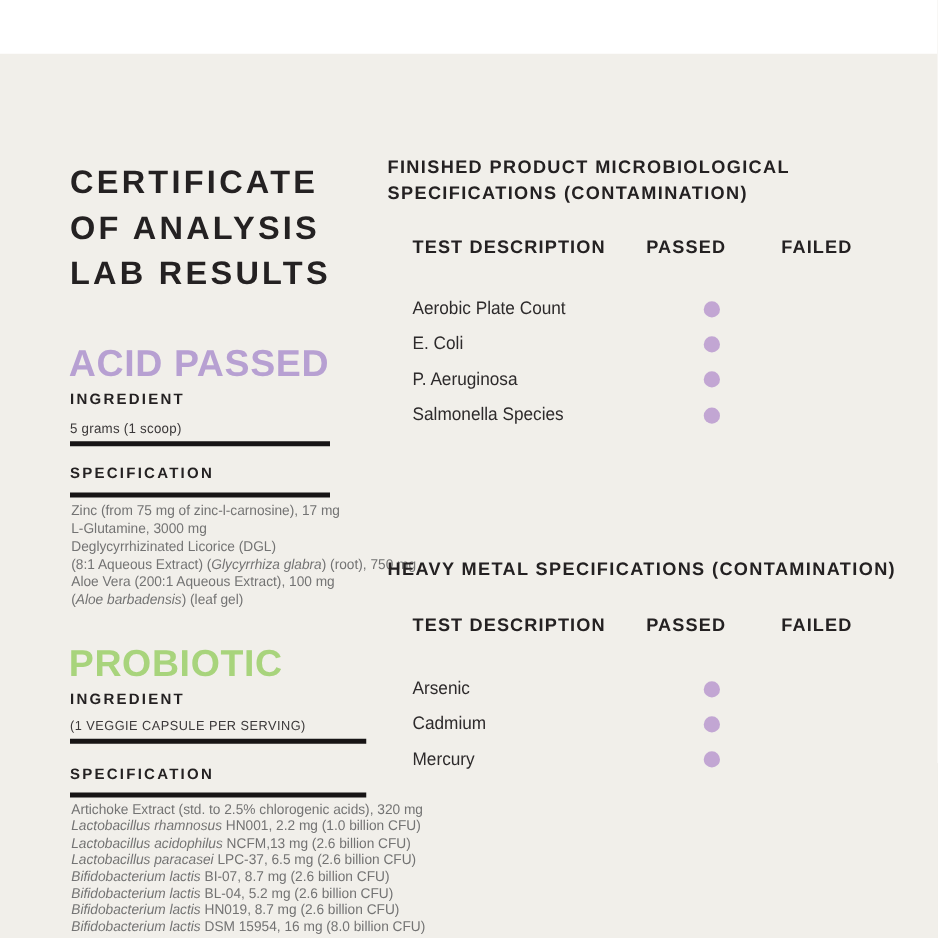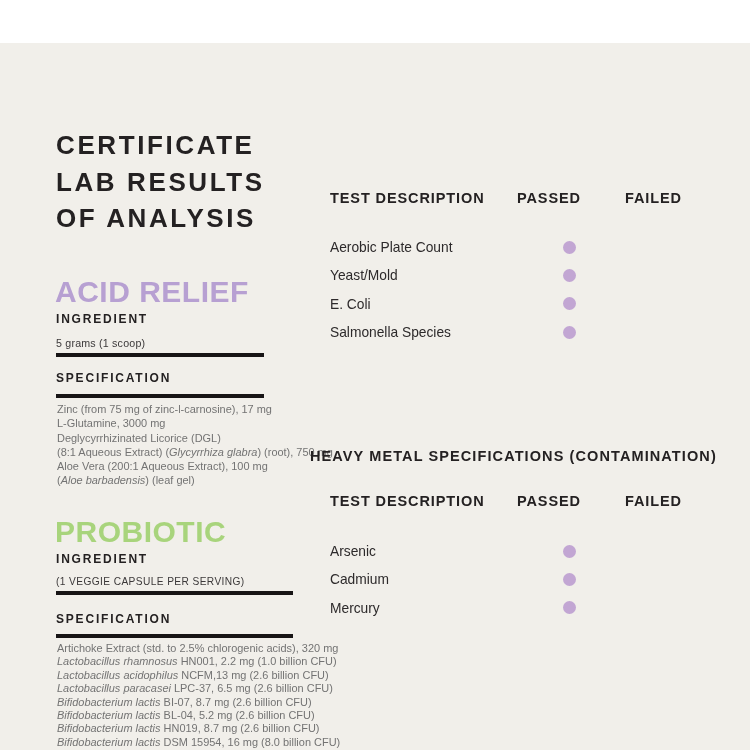--- a/index.html
+++ b/index.html
@@ -84,25 +84,25 @@
     margin-left: 22px;
   }
 </style>
 </head>
 <body>
 
 <div id="canvas" style="background: rgb(241, 239, 234);">
 
   <div class="abs doc-title">
     <div>CERTIFICATE</div>
+    <div>OF ANALYSIS</div>
     <div>LAB RESULTS</div>
-    <div>OF ANALYSIS</div>
   </div>
 
-  <div class="abs section-name" style="top: 233px; color: rgb(183, 160, 210);">ACID RELIEF</div>
+  <div class="abs section-name" style="top: 233px; color: rgb(183, 160, 210);">ACID PASSED</div>
   <div class="abs sub-label" style="top:269px">INGREDIENT</div>
   <div class="abs serving" style="top:294px">5 grams (1 scoop)</div>
   <div class="abs rule" style="top:310px;width:208px"></div>
   <div class="abs sub-label" style="top:328px">SPECIFICATION</div>
   <div class="abs rule" style="top:351px;width:208px"></div>
   <div class="abs spec-list s1" style="top:359px">
       <div class="spec-line"><span>Zinc (from 75 mg of zinc-l-carnosine), 17 mg</span></div>
       <div class="spec-line"><span>L-Glutamine, 3000 mg</span></div>
       <div class="spec-line"><span>Deglycyrrhizinated Licorice (DGL)</span></div>
       <div class="spec-line"><span>(8:1 Aqueous Extract) (</span><span class="it">Glycyrrhiza glabra</span><span>) (root), 750 mg</span></div>
@@ -120,42 +120,43 @@
       <div class="spec-line"><span>Artichoke Extract (std. to 2.5% chlorogenic acids), 320 mg</span></div>
       <div class="spec-line"><span class="it">Lactobacillus rhamnosus</span><span> HN001, 2.2 mg (1.0 billion CFU)</span></div>
       <div class="spec-line"><span class="it">Lactobacillus acidophilus</span><span> NCFM,13 mg (2.6 billion CFU)</span></div>
       <div class="spec-line"><span class="it">Lactobacillus paracasei</span><span> LPC-37, 6.5 mg (2.6 billion CFU)</span></div>
       <div class="spec-line"><span class="it">Bifidobacterium lactis</span><span> BI-07, 8.7 mg (2.6 billion CFU)</span></div>
       <div class="spec-line"><span class="it">Bifidobacterium lactis</span><span> BL-04, 5.2 mg (2.6 billion CFU)</span></div>
       <div class="spec-line"><span class="it">Bifidobacterium lactis</span><span> HN019, 8.7 mg (2.6 billion CFU)</span></div>
       <div class="spec-line"><span class="it">Bifidobacterium lactis</span><span> DSM 15954, 16 mg (8.0 billion CFU)</span></div>
     </div>
 
+  <div class="abs table-heading" style="top:81px;width:350px">FINISHED PRODUCT MICROBIOLOGICAL SPECIFICATIONS (CONTAMINATION)</div>
   <div class="abs thead" style="top:147px">
     <div>TEST DESCRIPTION</div>
     <div>PASSED</div>
     <div>FAILED</div>
   </div>
   <div class="abs tbody" style="top:190px">
       <div class="trow">
         <div class="tlabel">Aerobic Plate Count</div>
         <div class="tpass">
           <span class="dot"></span>
         </div>
         <div class="tfail"></div>
       </div>
       <div class="trow">
-        <div class="tlabel">Yeast/Mold</div>
+        <div class="tlabel">E. Coli</div>
         <div class="tpass">
           <span class="dot"></span>
         </div>
         <div class="tfail"></div>
       </div>
       <div class="trow">
-        <div class="tlabel">E. Coli</div>
+        <div class="tlabel">P. Aeruginosa</div>
         <div class="tpass">
           <span class="dot"></span>
         </div>
         <div class="tfail"></div>
       </div>
       <div class="trow">
         <div class="tlabel">Salmonella Species</div>
         <div class="tpass">
           <span class="dot"></span>
         </div>

